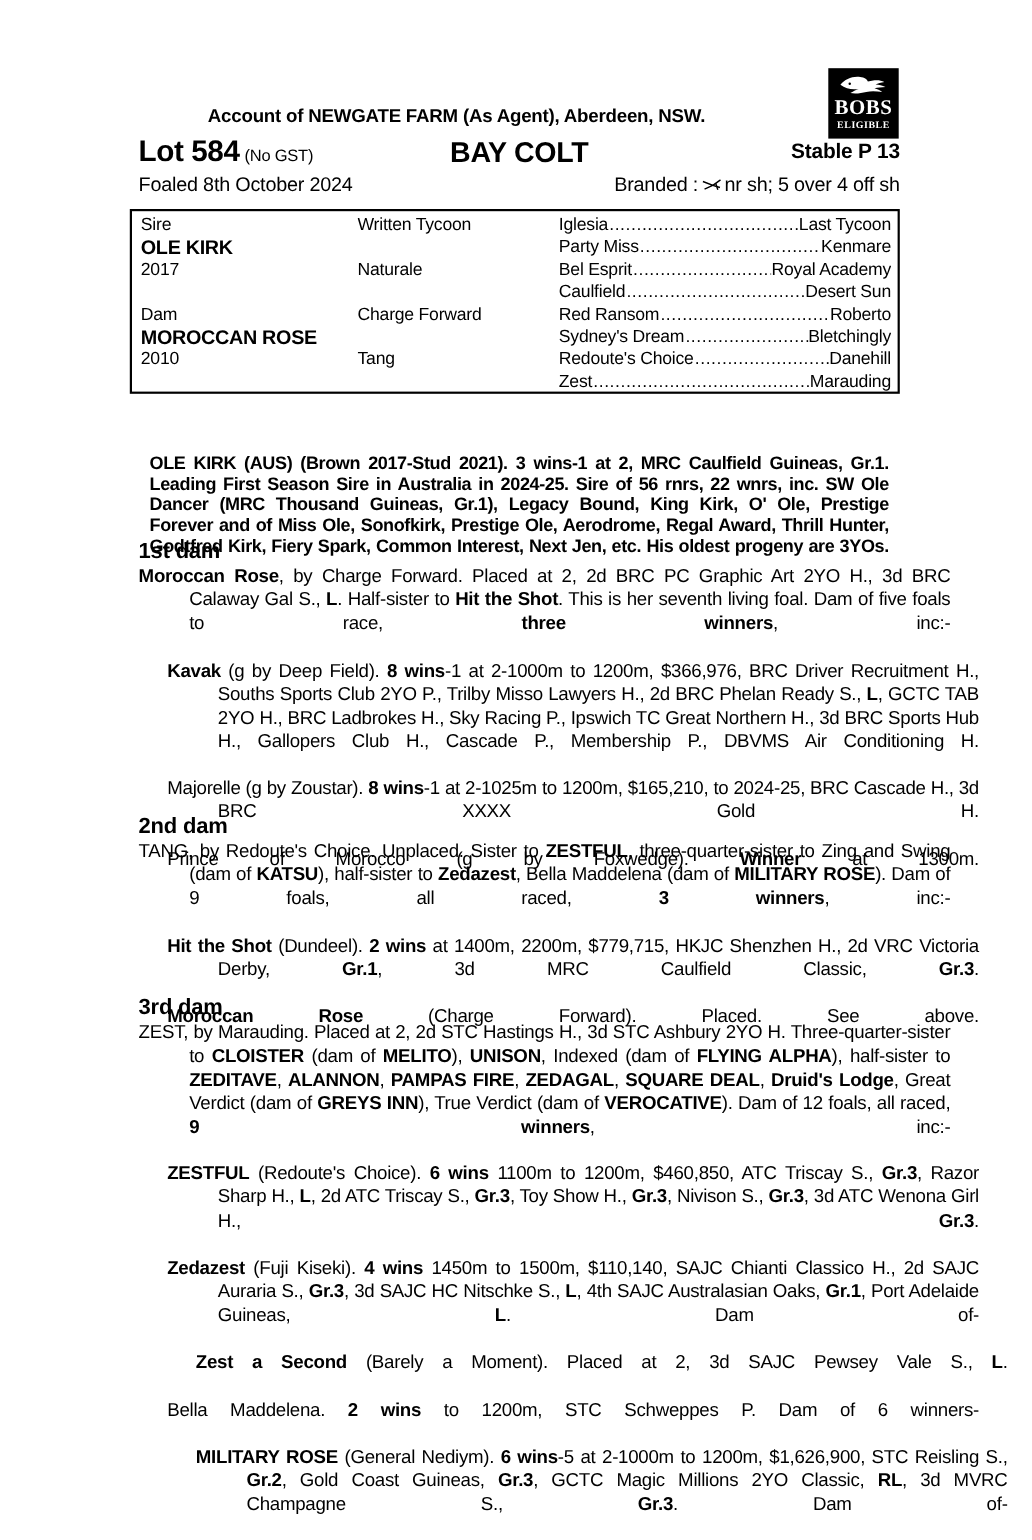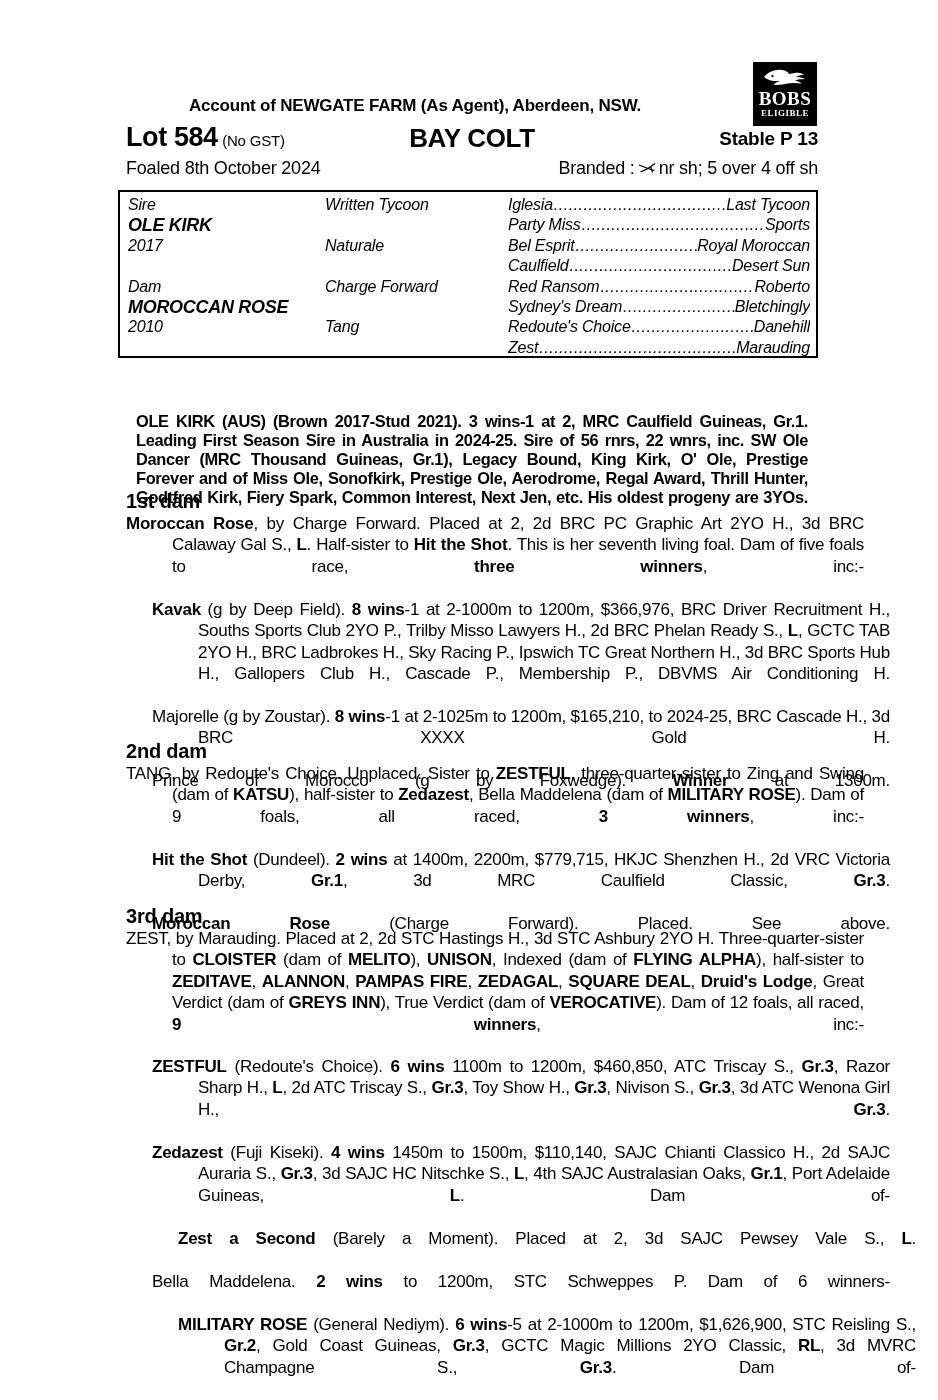--- a/index.html
+++ b/index.html
@@ -146,21 +146,20 @@
 
   
   .ped-table {
     position: absolute;
     left: 118px;
     top: 190px;
     width: 700px;
     height: 168px;
     border: 2px solid #000000;
     box-sizing: border-box;
-    font-style: italic;
   }
   .ped-inner {
     position: relative;
     width: 100%;
     height: 100%;
     padding: 3px 0 0 0;
     box-sizing: border-box;
   }
   .ped-row {
     position: relative;
@@ -304,30 +303,30 @@
             <span class="c-dots">........................................................................................................................</span>
             <span class="c-right">Last Tycoon</span>
           </div>
         </div>
         <div class="ped-row">
           <div class="col-a bold-name">OLE KIRK</div>
           <div class="col-b"></div>
           <div class="col-c">
             <span class="c-left">Party Miss </span>
             <span class="c-dots">........................................................................................................................</span>
-            <span class="c-right">Sports</span>
+            <span class="c-right">Kenmare</span>
           </div>
         </div>
         <div class="ped-row">
           <div class="col-a">2017</div>
           <div class="col-b">Naturale</div>
           <div class="col-c">
             <span class="c-left">Bel Esprit</span>
             <span class="c-dots">........................................................................................................................</span>
-            <span class="c-right">Royal Moroccan</span>
+            <span class="c-right">Royal Academy</span>
           </div>
         </div>
         <div class="ped-row">
           <div class="col-a"></div>
           <div class="col-b"></div>
           <div class="col-c">
             <span class="c-left">Caulfield</span>
             <span class="c-dots">........................................................................................................................</span>
             <span class="c-right">Desert Sun</span>
           </div>

